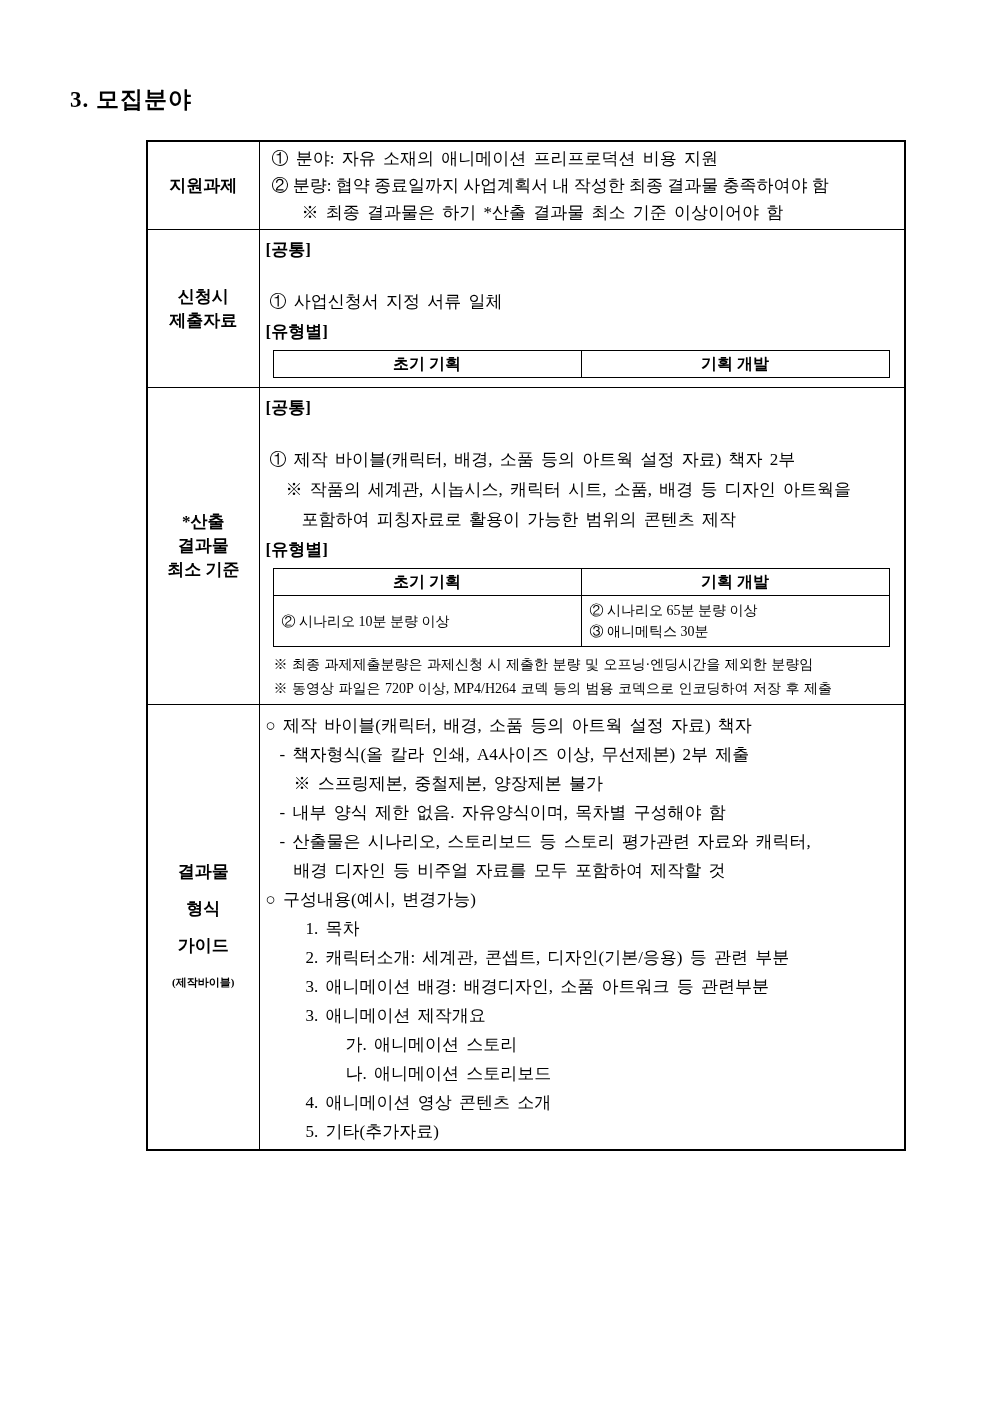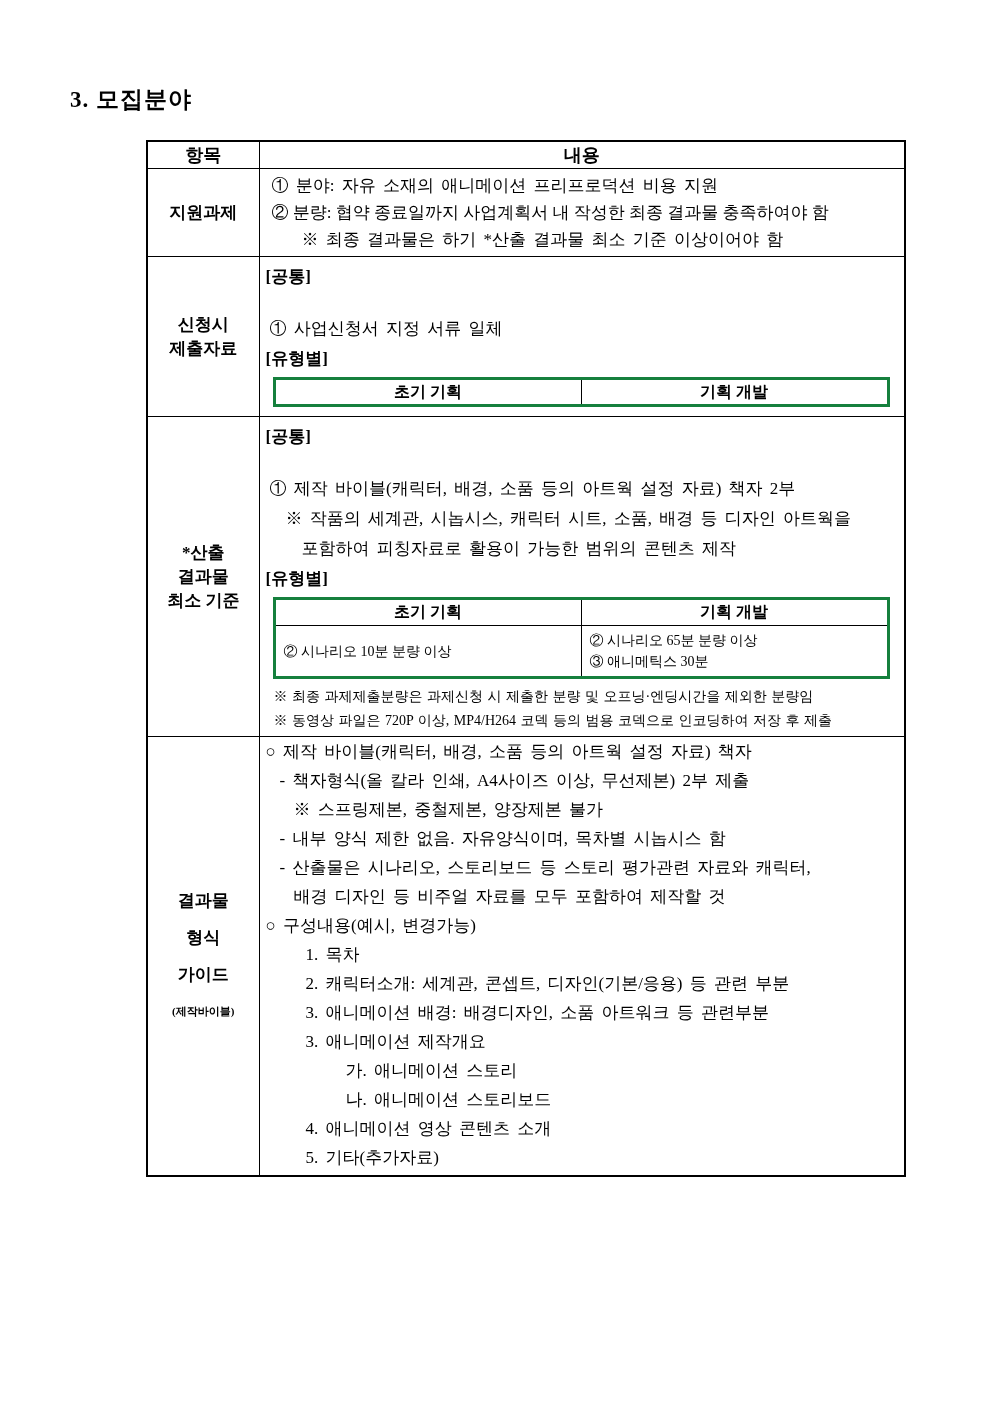--- a/index.html
+++ b/index.html
@@ -53,21 +53,21 @@
   .ind10 { padding-left:10px; }
   .ind16 { padding-left:16px; }
   .ind22 { padding-left:22px; }
   .ind30 { padding-left:30px; }
   .ind38 { padding-left:38px; }
   .ind42 { padding-left:42px; }
   .ind82 { padding-left:82px; }
 
   table.inner-table {
     width:617px; margin:3px 0 6px 9px;
-    border-collapse:collapse; border:3px solid #15803d;
+    border-collapse:collapse; border:1px solid #15803d;
     table-layout:fixed;
   }
   .inner-table th {
     font-size:16px; font-weight:bold; text-align:center;
     height:27px; vertical-align:middle;
   }
   .inner-table td {
     font-size:14px; vertical-align:middle;
     padding:4px 4px 4px 8px;
   }
@@ -91,24 +91,20 @@
 
   <div class="doc-title">3. 모집분야</div>
 
   <table class="main-table">
     <colgroup>
         <col class="c1">
         <col>
       </colgroup>
 
     <tbody>
-        <tr class="head-row">
-      <th>항목</th>
-      <th>내용</th>
-    </tr>
 
 
     <tr>
       <td class="label-cell">지원과제</td>
       <td class="content-cell" style="padding-left:12px;">
         <div class="line">① 분야: 자유 소재의 애니메이션 프리프로덕션 비용 지원</div>
         <div class="line" style="word-spacing:0;">② 분량: 협약 종료일까지 사업계획서 내 작성한 최종 결과물 충족하여야 함</div>
         <div class="line ind30">※ 최종 결과물은 하기 *산출 결과물 최소 기준 이상이어야 함</div>
       </td>
     </tr>
@@ -167,25 +163,25 @@
       </td>
     </tr>
 
     <tr>
       <td class="label-cell tall">
         <div class="lbl-line">결과물</div>
         <div class="lbl-line">형식</div>
         <div class="lbl-line">가이드</div>
         <div class="lbl-line" style="font-size:11px;">(제작바이블)</div>
       </td>
-      <td class="content-cell lh29" style="padding-top:0;border-radius:17px;">
+      <td class="content-cell lh29" style="padding-top:6px;border-radius:17px;">
         <div class="line ind2">○ 제작 바이블(캐릭터, 배경, 소품 등의 아트웍 설정 자료) 책자</div>
         <div class="line ind16">- 책자형식(올 칼라 인쇄, A4사이즈 이상, 무선제본) 2부 제출</div>
         <div class="line ind30">※ 스프링제본, 중철제본, 양장제본 불가</div>
-        <div class="line ind16">- 내부 양식 제한 없음. 자유양식이며, 목차별 시놉시스 함</div>
+        <div class="line ind16">- 내부 양식 제한 없음. 자유양식이며, 목차별 구성해야 함</div>
         <div class="line ind16">- 산출물은 시나리오, 스토리보드 등 스토리 평가관련 자료와 캐릭터,</div>
         <div class="line ind30">배경 디자인 등 비주얼 자료를 모두 포함하여 제작할 것</div>
         <div class="line ind2">○ 구성내용(예시, 변경가능)</div>
         <div class="line ind42">1. 목차</div>
         <div class="line ind42">2. 캐릭터소개: 세계관, 콘셉트, 디자인(기본/응용) 등 관련 부분</div>
         <div class="line ind42">3. 애니메이션 배경: 배경디자인, 소품 아트워크 등 관련부분</div>
         <div class="line ind42">3. 애니메이션 제작개요</div>
         <div class="line ind82">가. 애니메이션 스토리</div>
         <div class="line ind82">나. 애니메이션 스토리보드</div>
         <div class="line ind42">4. 애니메이션 영상 콘텐츠 소개</div>

